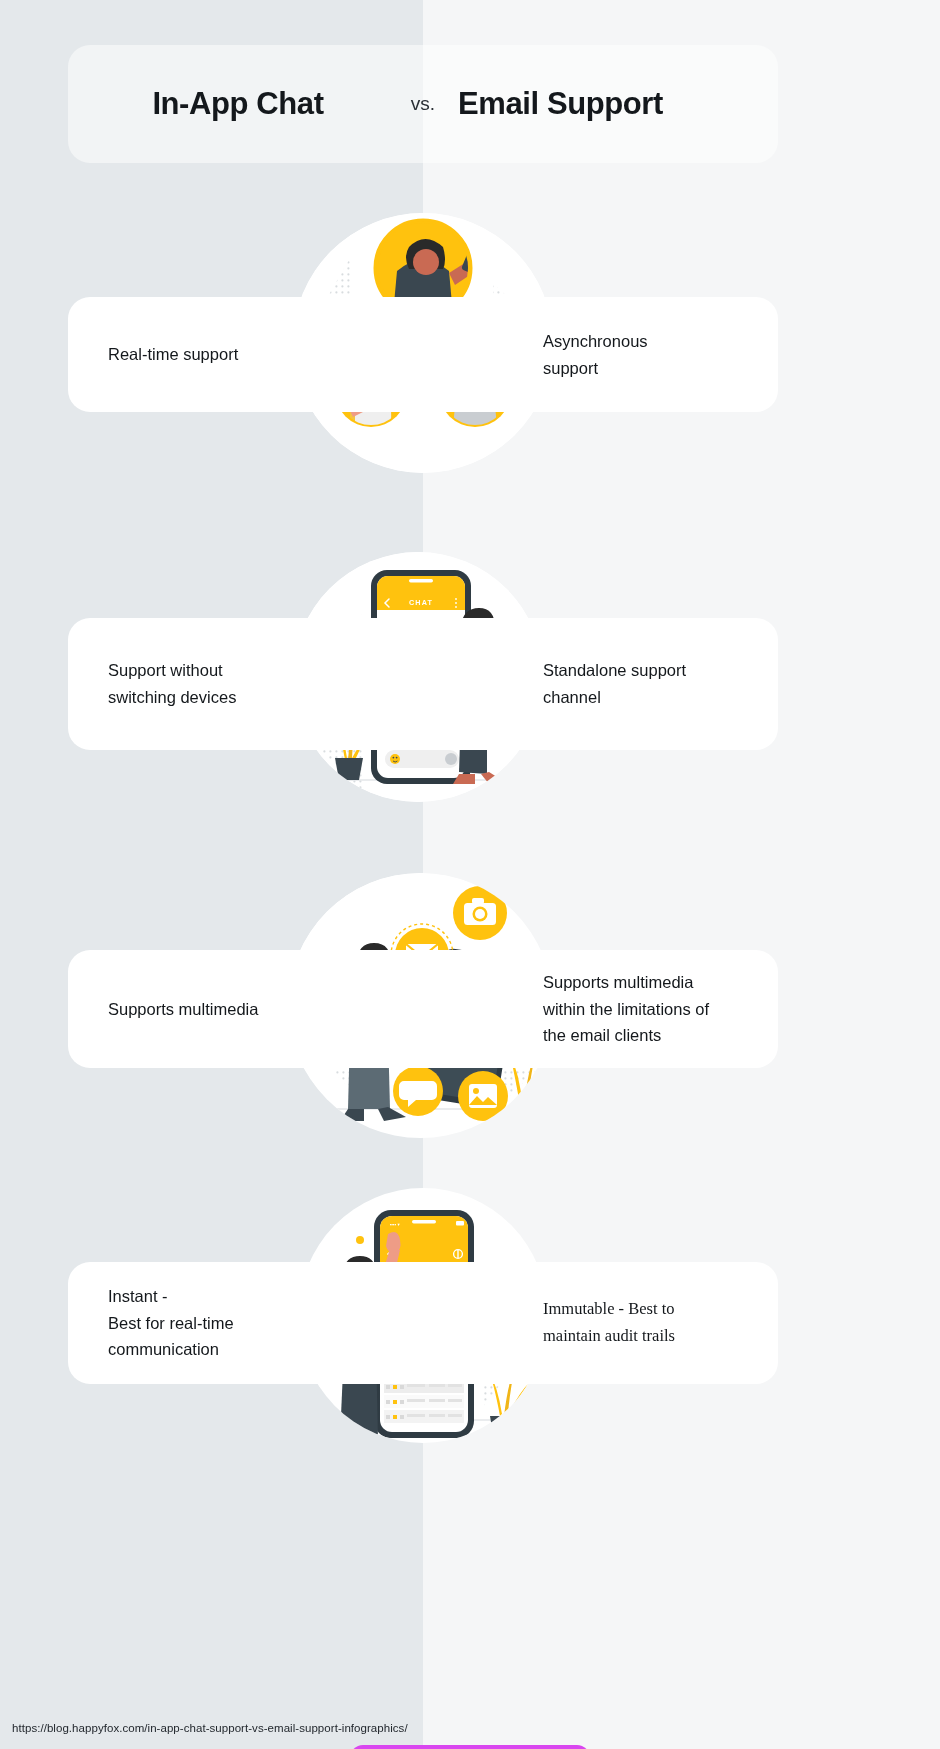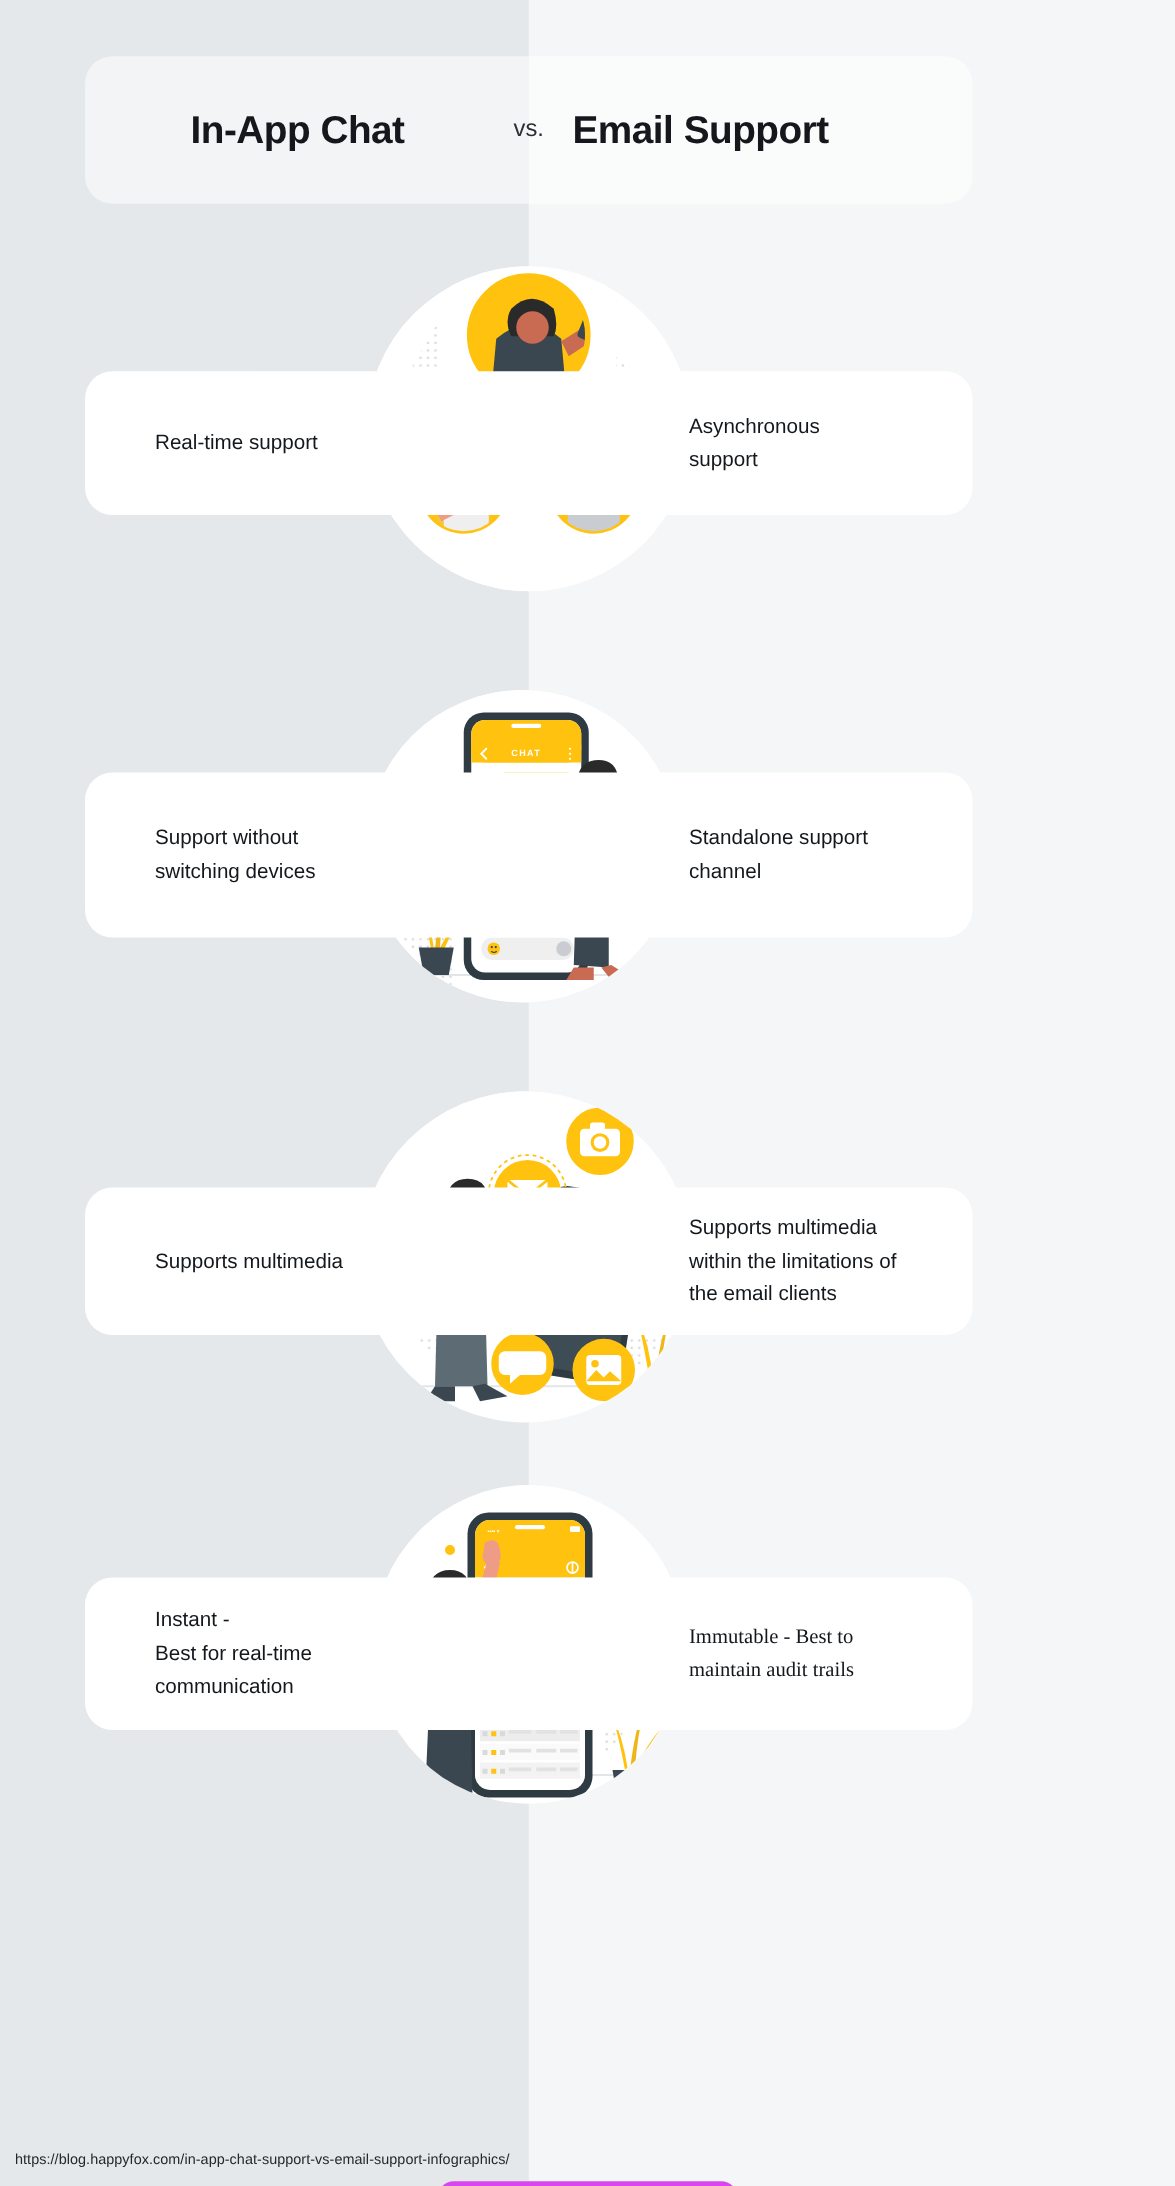--- a/index.html
+++ b/index.html
@@ -84,21 +84,21 @@
     align-items: center;
   }
   .cell {
     width: 355px;
     padding: 0 40px;
     font-size: 16.5px;
     line-height: 1.62;
     color: #14181c;
     font-weight: 400;
   }
-  .cell.left  { padding-left: 40px; padding-right: 120px; margin-left: 16px; }
+  .cell.left  { padding-left: 40px; padding-right: 120px; }
   .cell.right { padding-left: 120px; padding-right: 30px; }
 
   
   .illus {
     position: absolute;
     border-radius: 50%;
     background: #ffffff;
     overflow: hidden;
   }
   .illus svg { display: block; }

